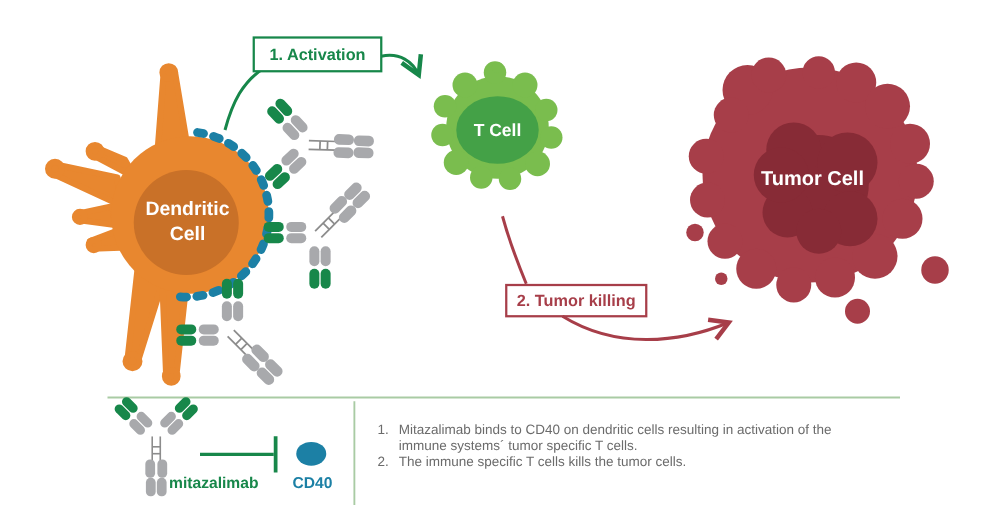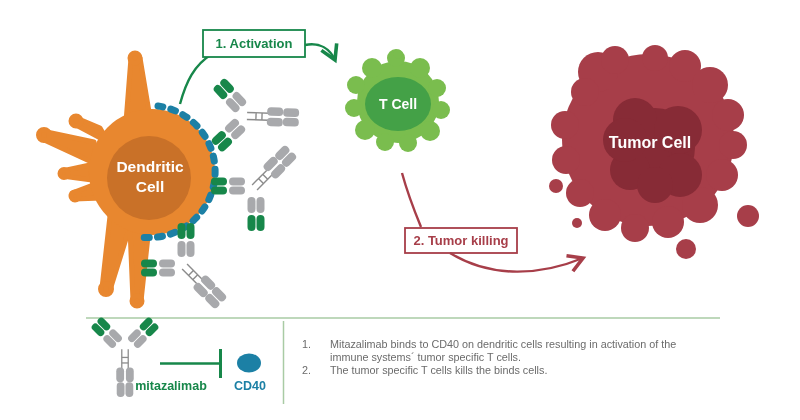--- a/index.html
+++ b/index.html
@@ -28,21 +28,21 @@
   .label-blue{fill:var(--blue);font-weight:bold;}
   .label-red{fill:var(--red);font-weight:bold;}
   .arrow{fill:none;stroke-width:2.4;}
   .labelbox{fill:#ffffff;stroke-width:1.8;}
   .notes{
     position:absolute;left:302px;top:338px;width:378px;
     color:var(--text_gray);font-size:10.8px;line-height:13px;
   }
   .note-row{display:flex;margin:0 0 0 0;}
   .note-num{width:17px;flex:0 0 17px;}
-  .note-text{flex:1;margin-left:11px;}
+  .note-text{flex:1;}
 </style>
 </head>
 <body>
 
 <div class="canvas">
   <svg width="800" height="420" viewBox="0 0 800 420">
     <defs>
       <marker id="mGreen" markerWidth="10" markerHeight="10" refX="7" refY="4.5" orient="auto">
         <path d="M1,1 L7,4.5 L1,8" fill="none" stroke-width="1.5" class="s-green"></path>
       </marker>
@@ -191,16 +191,16 @@
   </svg>
 
   
   <div class="notes">
     <div class="note-row">
       <span class="note-num">1.</span>
       <span class="note-text">Mitazalimab binds to CD40 on dendritic cells resulting in activation of the immune systems´ tumor specific T cells.</span>
     </div>
     <div class="note-row">
       <span class="note-num">2.</span>
-      <span class="note-text">The tumor specific T cells kills the binds cells.</span>
+      <span class="note-text">The immune specific T cells kills the tumor cells.</span>
     </div>
   </div>
 </div>
 
 </body></html>

